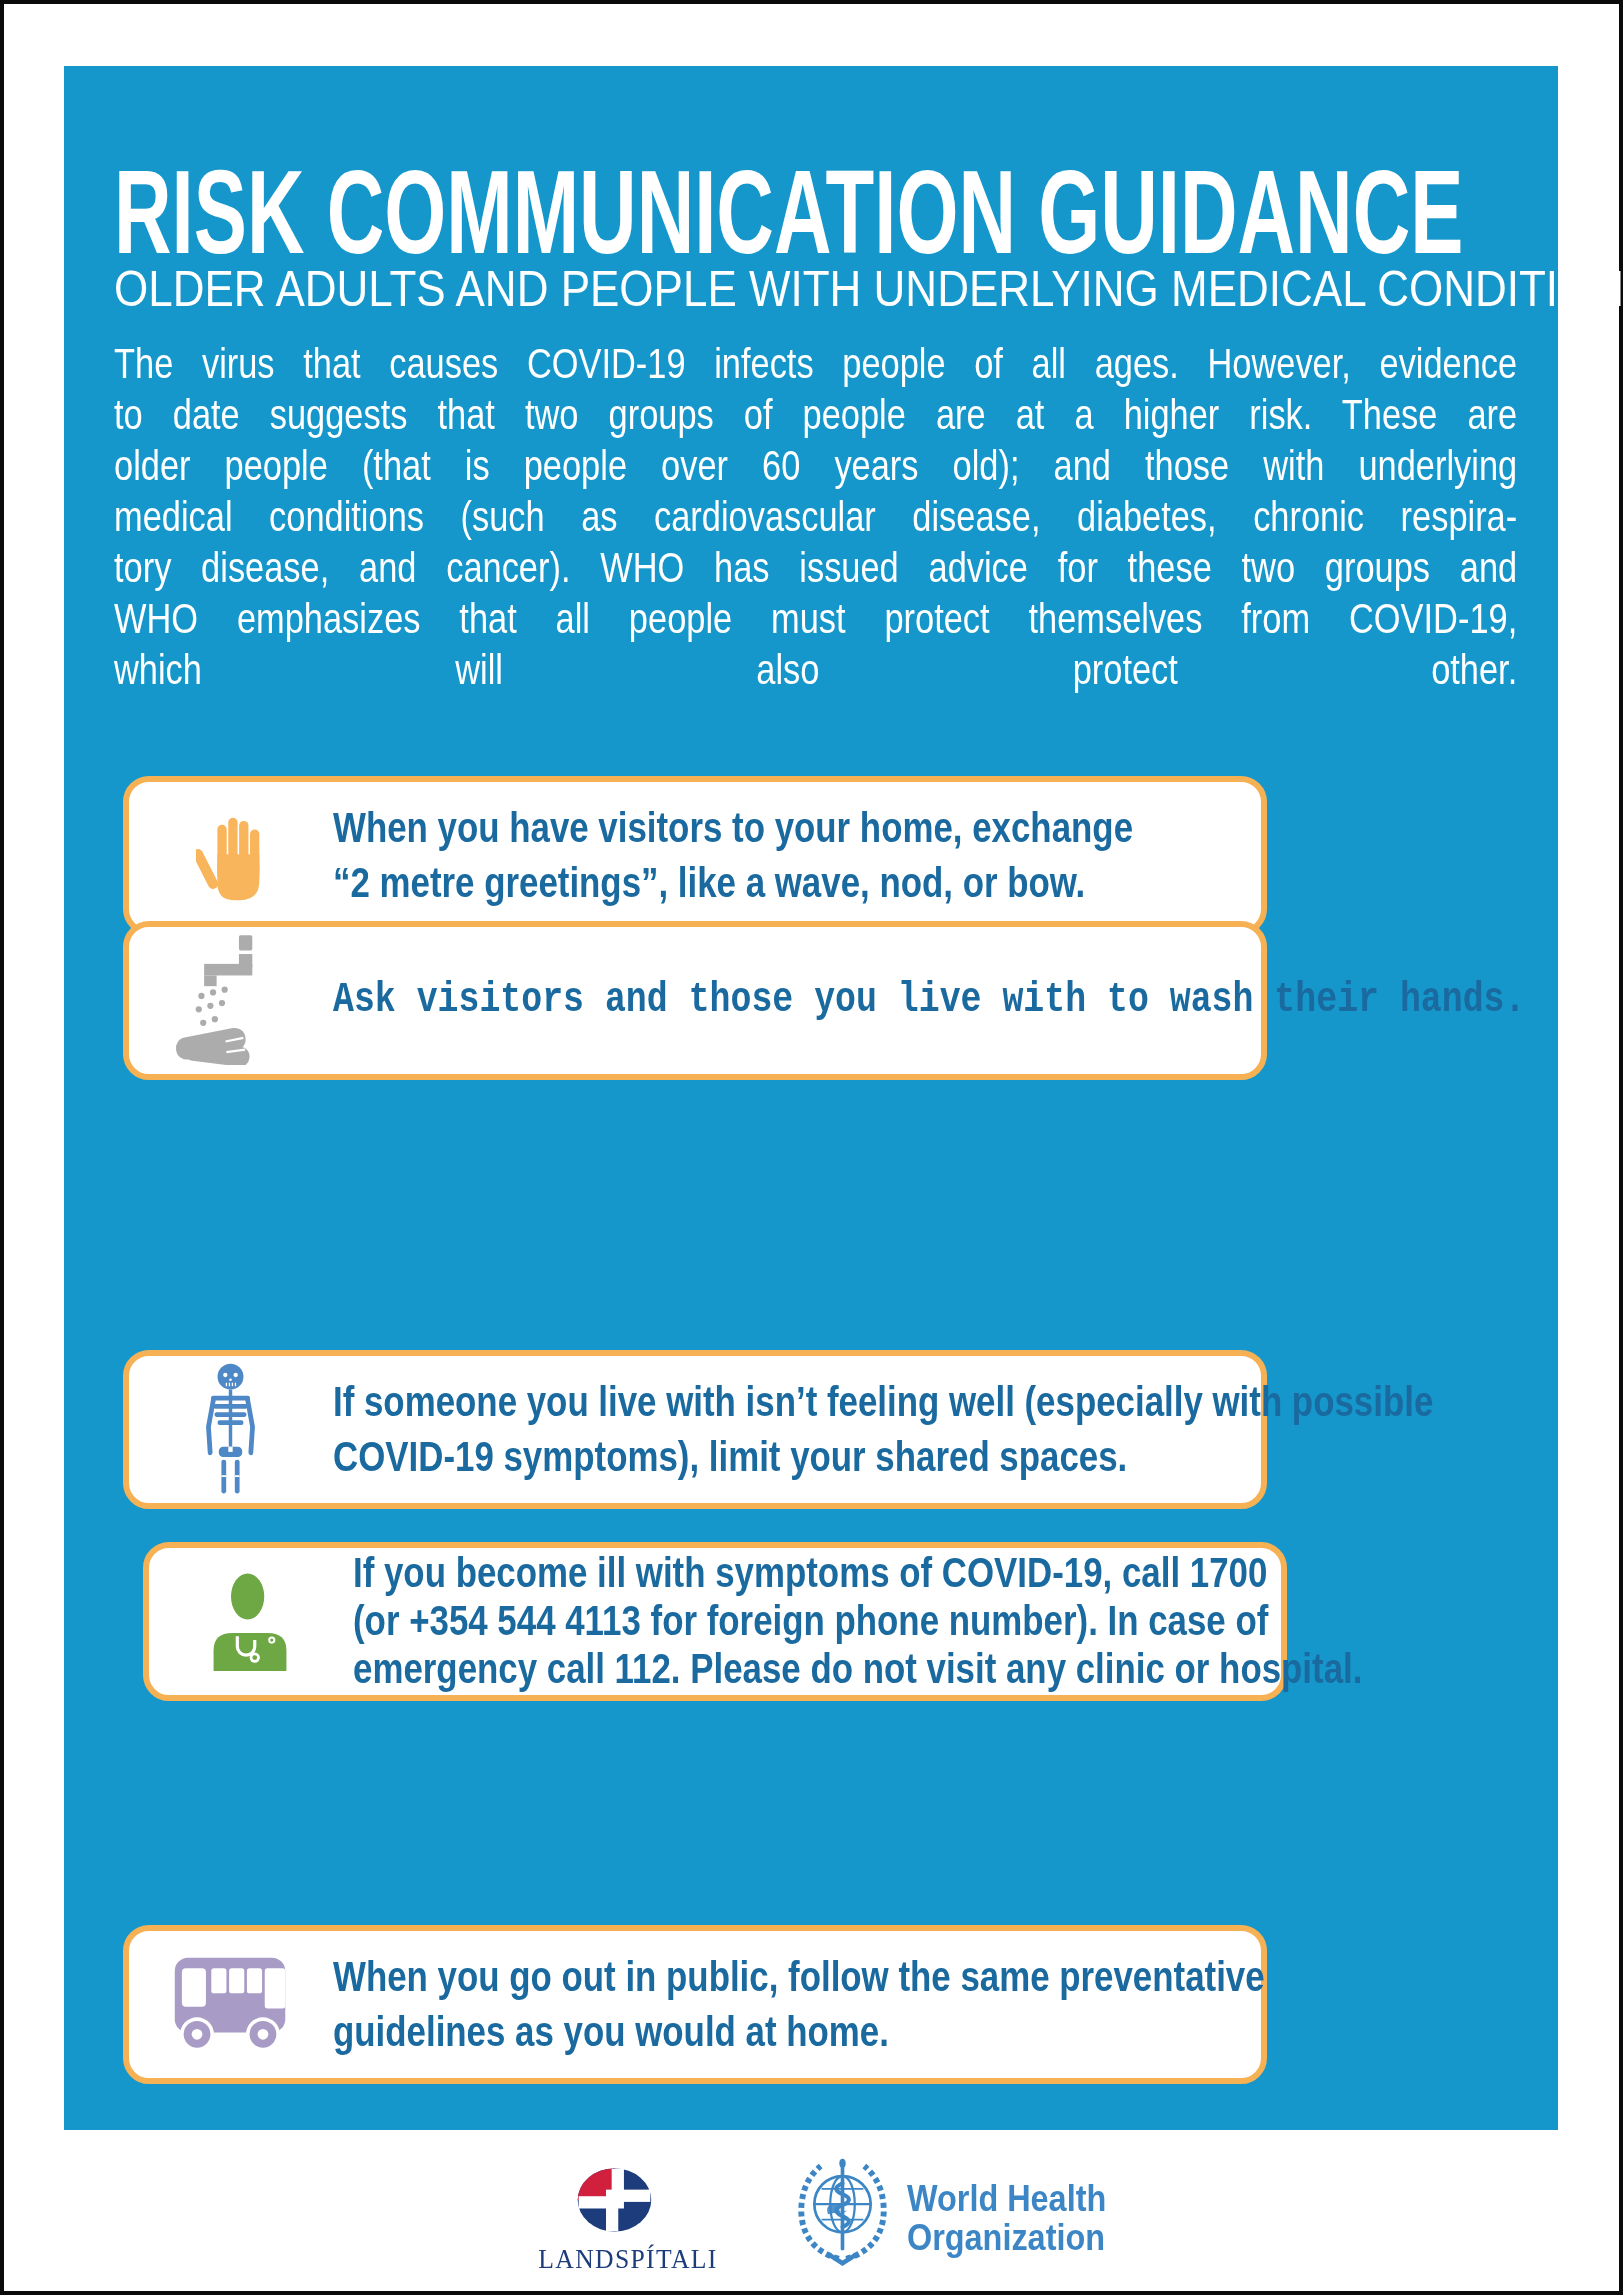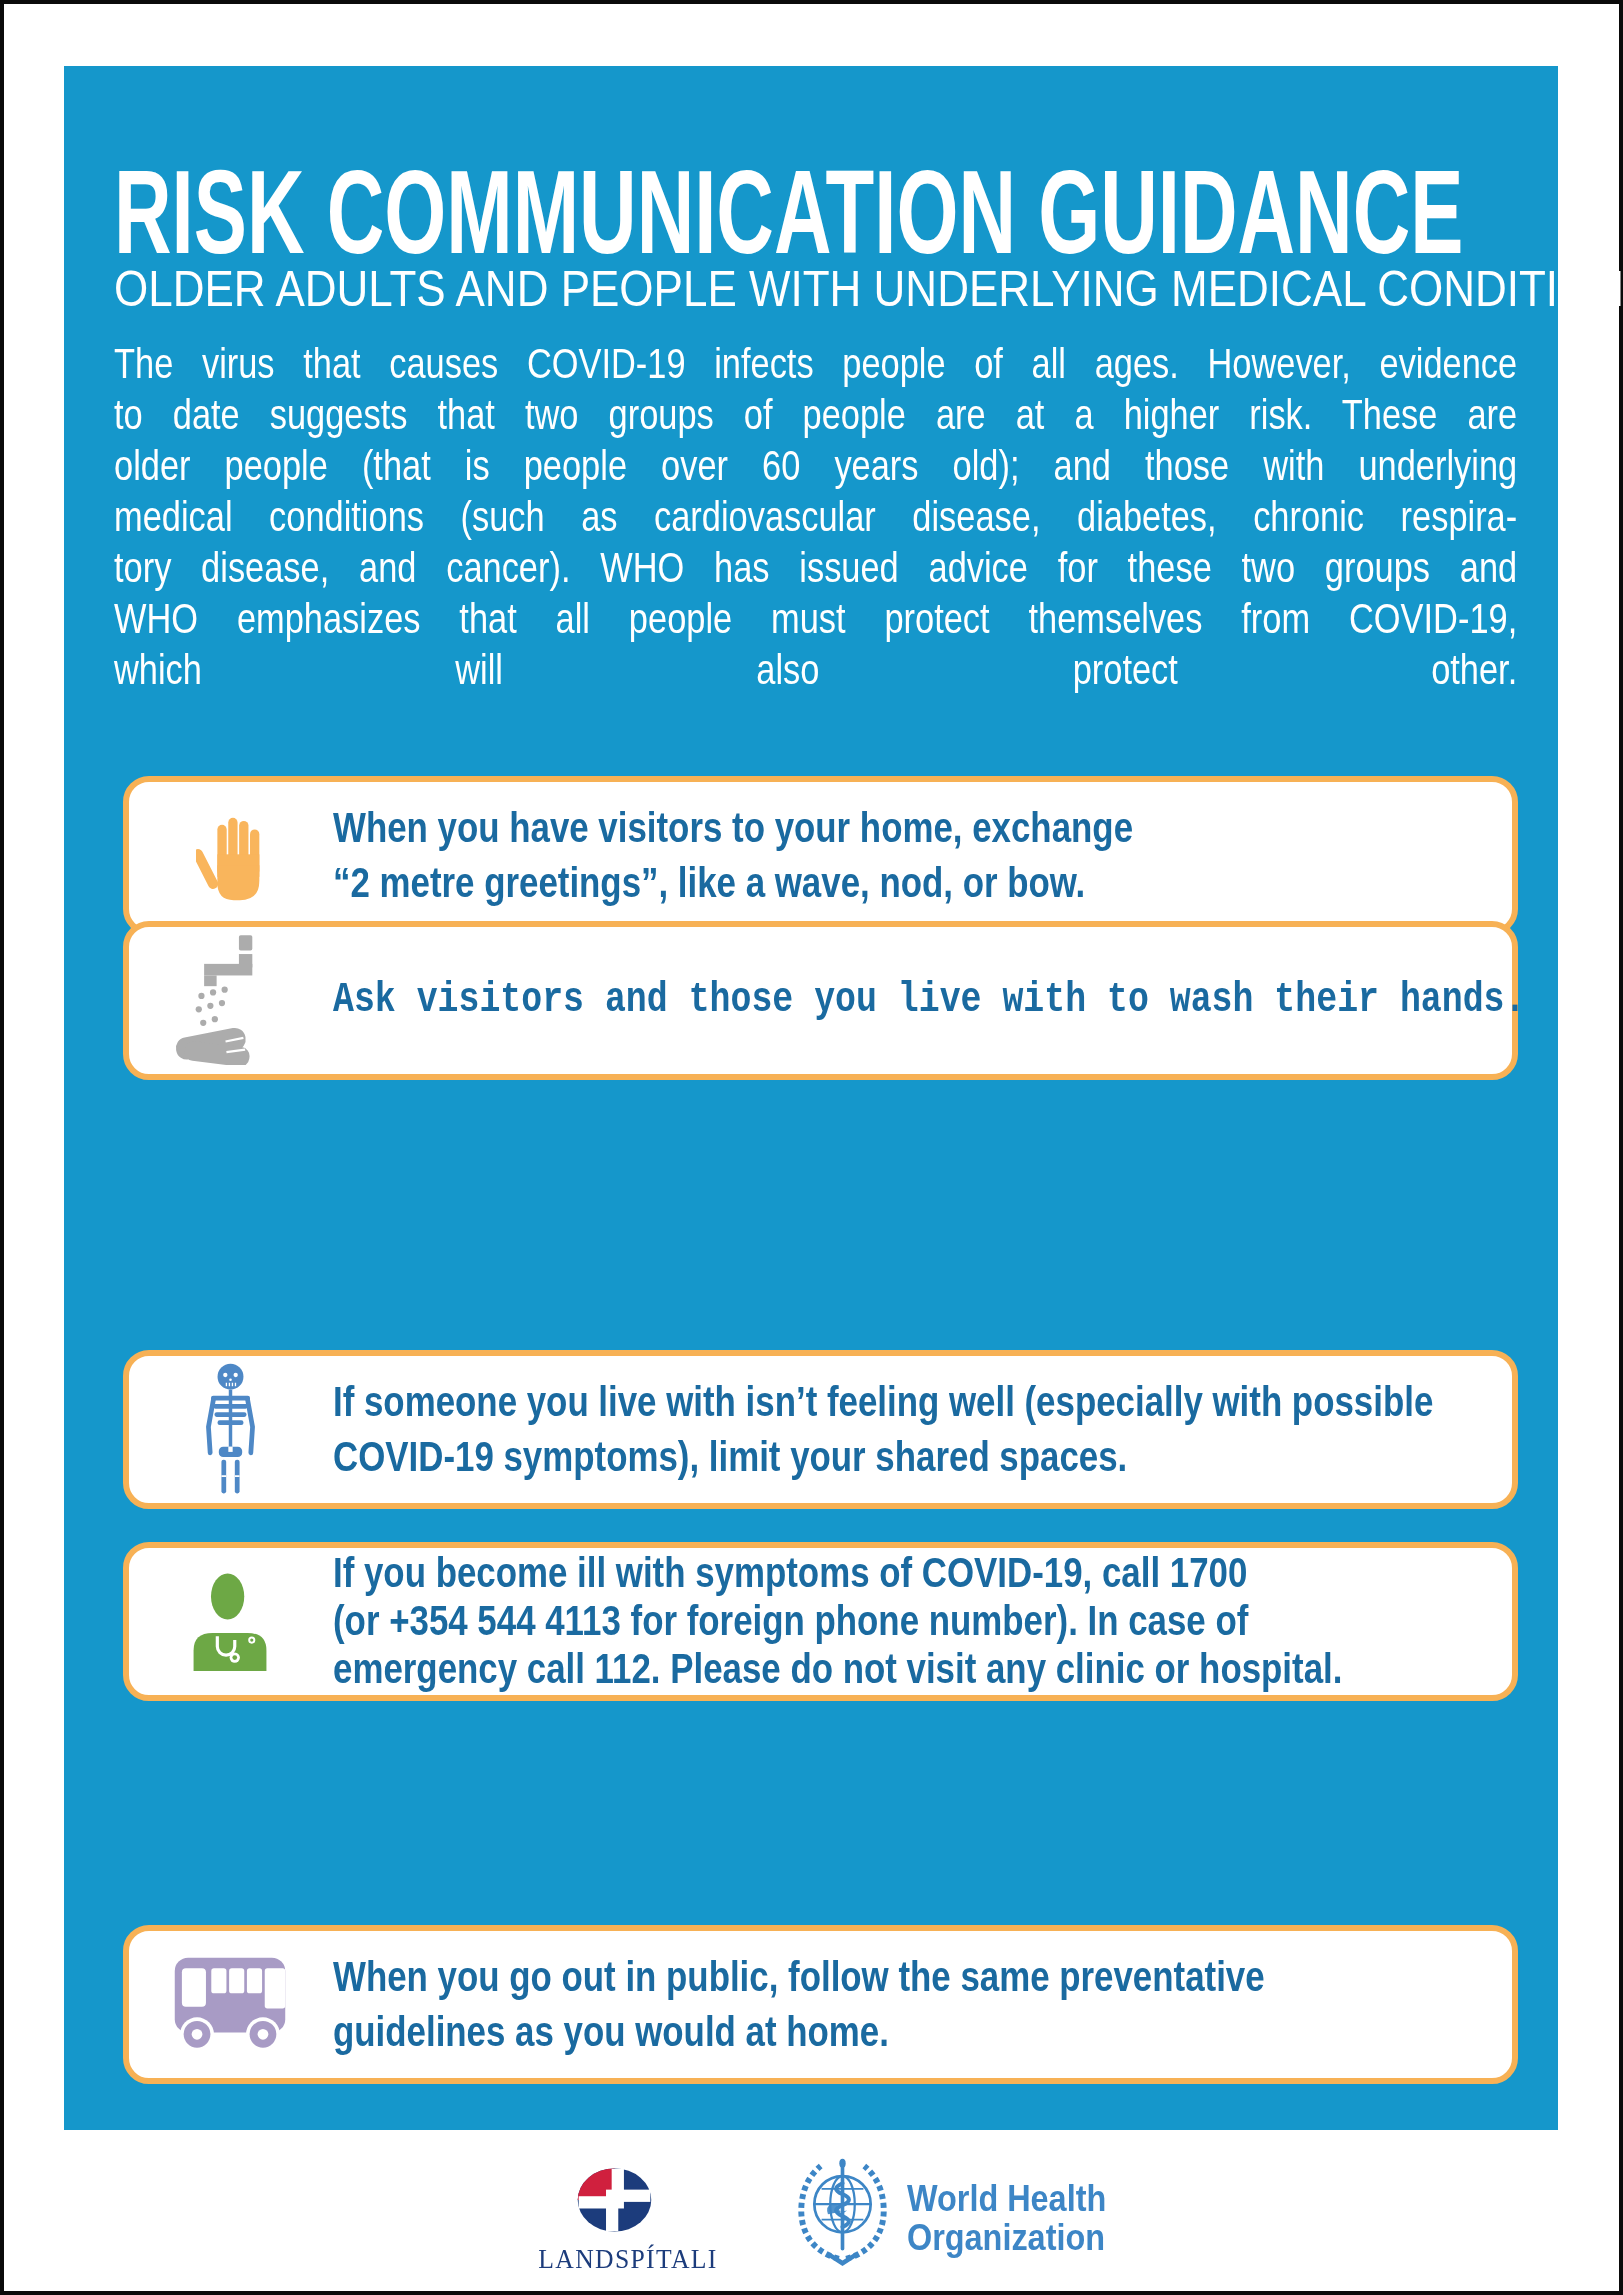--- a/index.html
+++ b/index.html
@@ -14,21 +14,21 @@
                transform:scaleX(0.88);transform-origin:center;white-space:nowrap;}
   #title{position:absolute;left:110px;top:148px;line-height:1;color:#fff;font-weight:700;
          font-size:119px;transform:scaleX(0.67);transform-origin:left top;white-space:nowrap;}
   #subtitle{position:absolute;left:110px;top:260px;line-height:1;color:#fff;font-weight:400;
          font-size:50px;transform:scaleX(0.88);transform-origin:left top;white-space:nowrap;}
   #intro{position:absolute;left:110px;top:334px;width:1754px;color:#fff;font-size:43px;
          line-height:51px;transform:scaleX(0.80);transform-origin:left top;}
   #intro .jl{text-align:justify;text-align-last:justify;}
   #intro .jl-last{text-align:left;}
   
-  .card{position:absolute;left:119px;width:1395px;height:159px;background:#fff;
+  .card{position:absolute;left:119px;width:1144px;height:159px;background:#fff;
         border:6px solid #F7B155;border-radius:26px;box-sizing:border-box;}
   .card-icon{position:absolute;left:23px;top:0;width:157px;height:100%;
         display:flex;align-items:center;justify-content:center;}
   .card-text{position:absolute;left:204px;top:50%;transform:translateY(-50%) scaleX(0.83);
         transform-origin:left center;white-space:nowrap;font-weight:700;font-size:42px;line-height:55px;}
   .card-text.tight{line-height:48px;}
   
   #landspitali-label{position:absolute;left:527px;top:2240px;width:194px;text-align:center;
         font-family:"Liberation Serif",serif;font-size:27px;letter-spacing:1.4px;
         transform:scaleX(0.95);transform-origin:center top;white-space:nowrap;}
@@ -140,21 +140,21 @@
               <rect x="85" y="262" width="11" height="4"></rect>
           </g>
         </svg>
       </div>
       <div class="card-text" style="color: rgb(26, 106, 160);">
         <div>If someone you live with isn’t feeling well (especially with possible</div>
         <div>COVID-19 symptoms), limit your shared spaces.</div>
       </div>
     </div>
 
-    <div class="card" style="top: 1538px; border-color: rgb(247, 177, 85);">
+    <div class="card" style="top: 1538px; border-color: rgb(247, 177, 85); margin-left: 20px;">
       <div class="card-icon">
         <svg width="88" height="99" viewBox="0 0 220 250" style="color: rgb(109, 168, 69);">
           <g fill="currentColor">
             <ellipse cx="104" cy="62" rx="42" ry="58"></ellipse>
             <path d="M18,250 v-52 q0,-44 48,-44 h88 q48,0 48,44 v52 Z"></path>
           </g>
           <path d="M78,162 v26 a22,22 0 0 0 44,0 v-16" fill="none" stroke="#ffffff" stroke-width="8"></path>
           <circle cx="122" cy="216" r="13" fill="#ffffff"></circle>
           <circle cx="122" cy="216" r="6" fill="currentColor"></circle>
           <circle cx="165" cy="172" r="9" fill="#ffffff"></circle>

